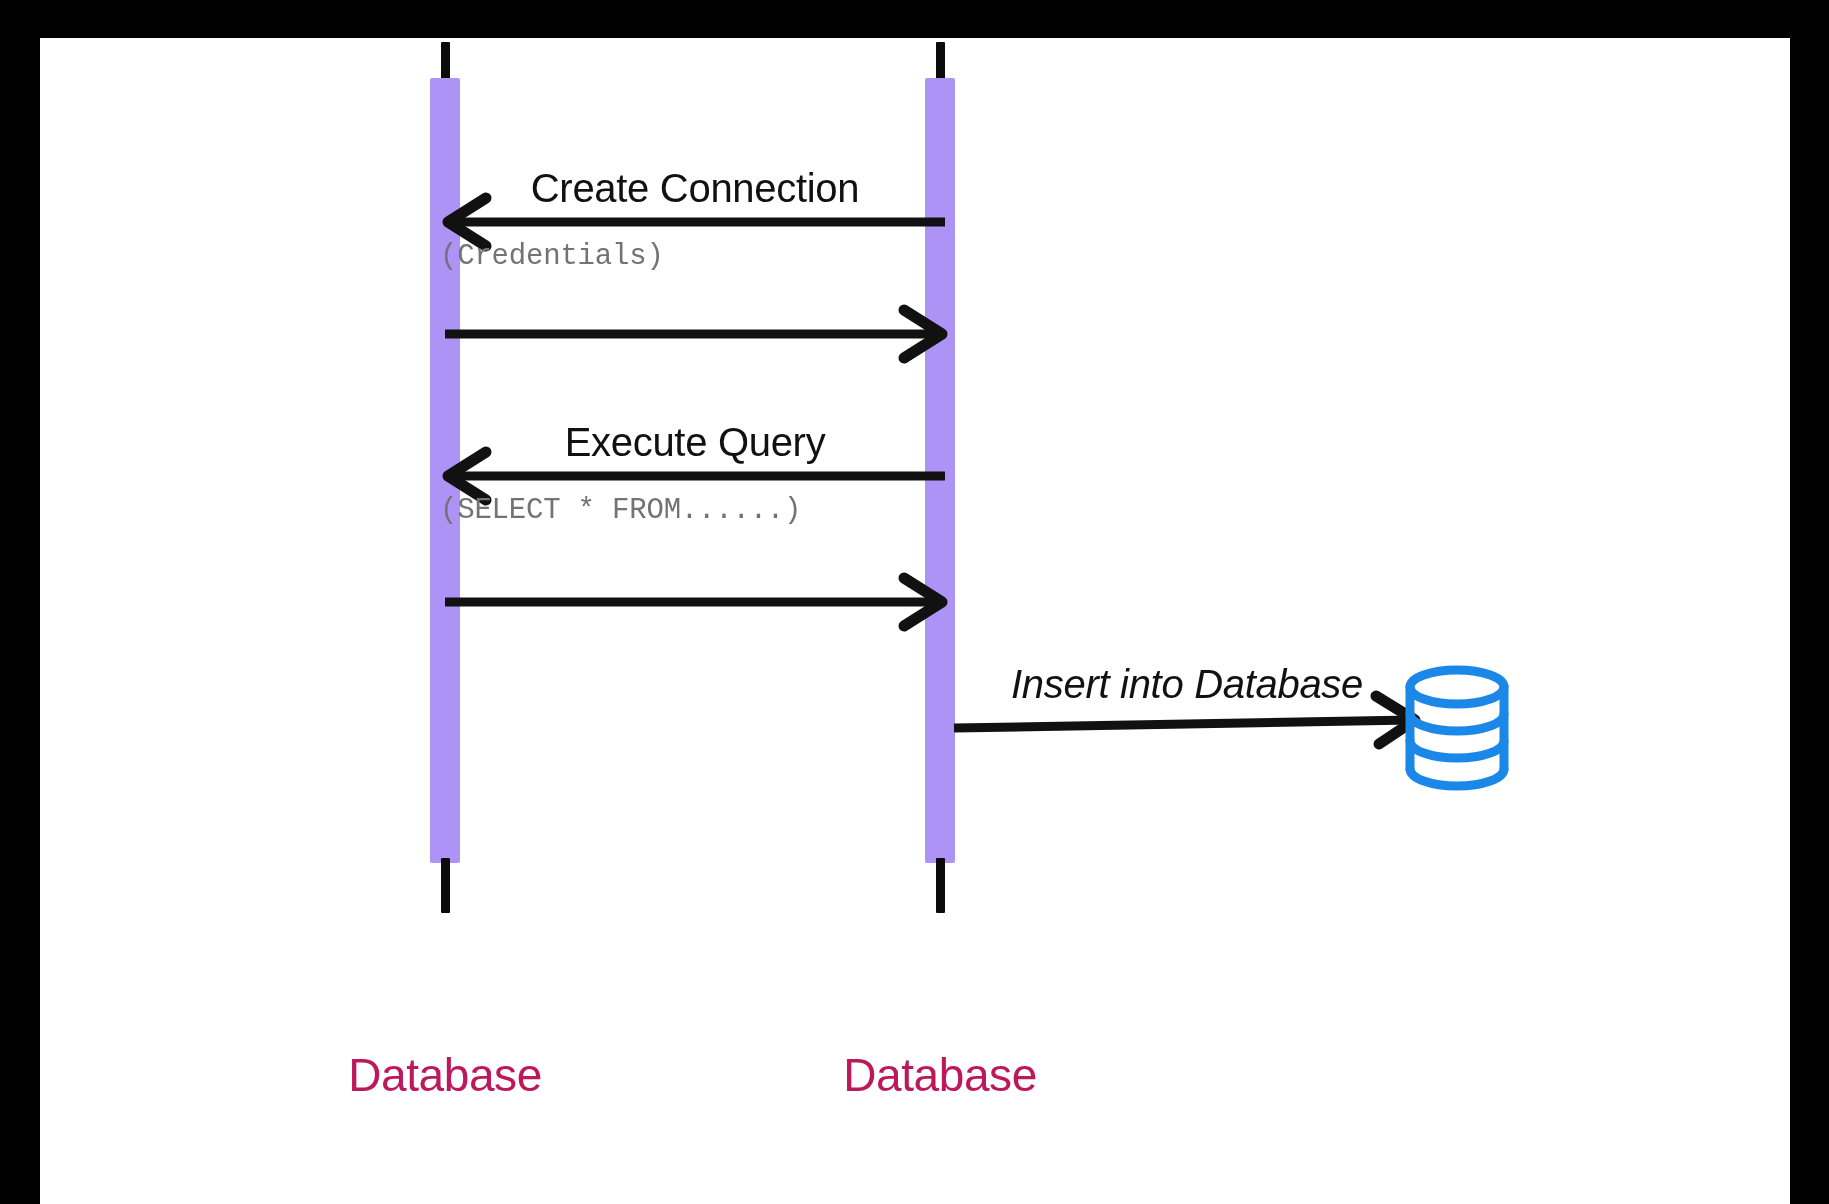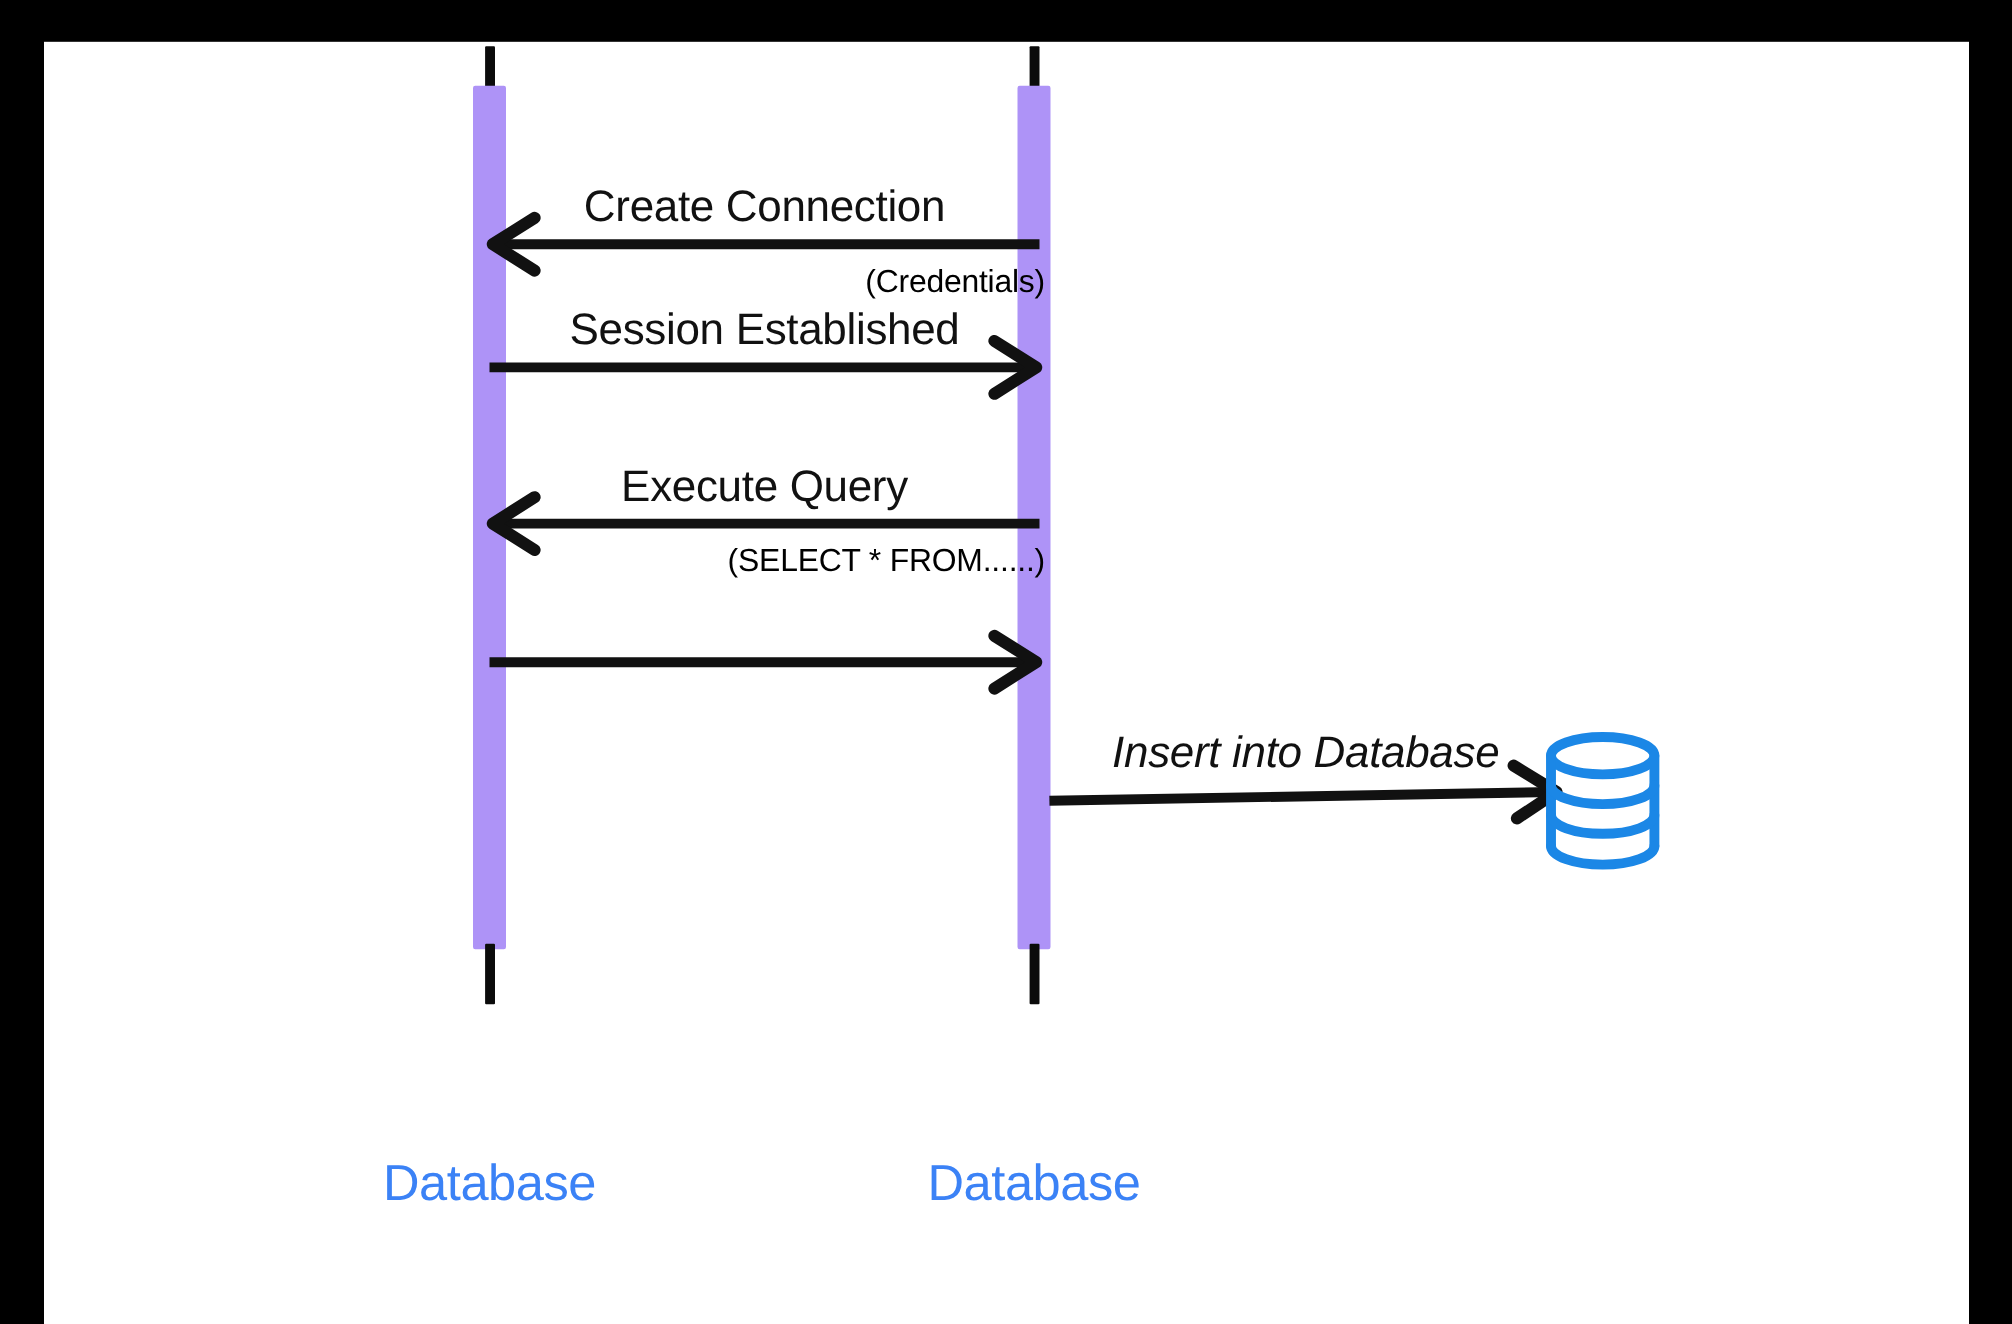--- a/index.html
+++ b/index.html
@@ -63,43 +63,44 @@
     text-align: center;
     color: #111111;
     font-size: 40px;
     letter-spacing: -0.3px;
     white-space: nowrap;
   }
   .msg .sublabel {
     position: absolute;
     left: 0;
     width: 100%;
-    text-align: right;
-    color: #000000;
+    text-align: left;
+    color: #737373;
     font-size: 29px;
     letter-spacing: -0.2px;
     white-space: nowrap;
+    font-family: Liberation Mono, monospace;
   }
   .msg .arrowsvg {
     position: absolute;
     left: 0;
     top: 0;
     overflow: visible;
   }
 
   
   #db-icon {
     position: absolute;
   }
 
   
   .actor-name {
     position: absolute;
     text-align: center;
-    color: #3b82f6;
+    color: #be185d;
     font-size: 46px;
     letter-spacing: -0.4px;
     white-space: nowrap;
   }
 </style>
 </head>
 <body>
 
 <div id="frame">
 
@@ -120,21 +121,20 @@
     <div class="msg" style="left:400px; top:128px; width:510px; height:110px;">
       <div class="label" style="top:0px;">Create Connection</div>
       <svg class="arrowsvg" width="510" height="110" viewBox="0 0 510 110">
         <line x1="10" y1="56" x2="505" y2="56" stroke="#111111" stroke-width="9" stroke-linecap="butt"></line>
         <polyline points="46,32 8,56 46,80" fill="none" stroke="#111111" stroke-width="11" stroke-linecap="round" stroke-linejoin="round"></polyline>
       </svg>
       <div class="sublabel" style="top:74px;">(Credentials)</div>
     </div>
 
     <div class="msg" style="left:400px; top:240px; width:510px; height:110px;">
-      <div class="label" style="top:0px;">Session Established</div>
       <svg class="arrowsvg" width="510" height="110" viewBox="0 0 510 110">
         <line x1="5" y1="56" x2="500" y2="56" stroke="#111111" stroke-width="9" stroke-linecap="butt"></line>
         <polyline points="464,32 502,56 464,80" fill="none" stroke="#111111" stroke-width="11" stroke-linecap="round" stroke-linejoin="round"></polyline>
       </svg>
       <div class="sublabel" style="top:74px;"></div>
     </div>
 
     <div class="msg" style="left:400px; top:382px; width:510px; height:110px;">
       <div class="label" style="top:0px;">Execute Query</div>
       <svg class="arrowsvg" width="510" height="110" viewBox="0 0 510 110">

